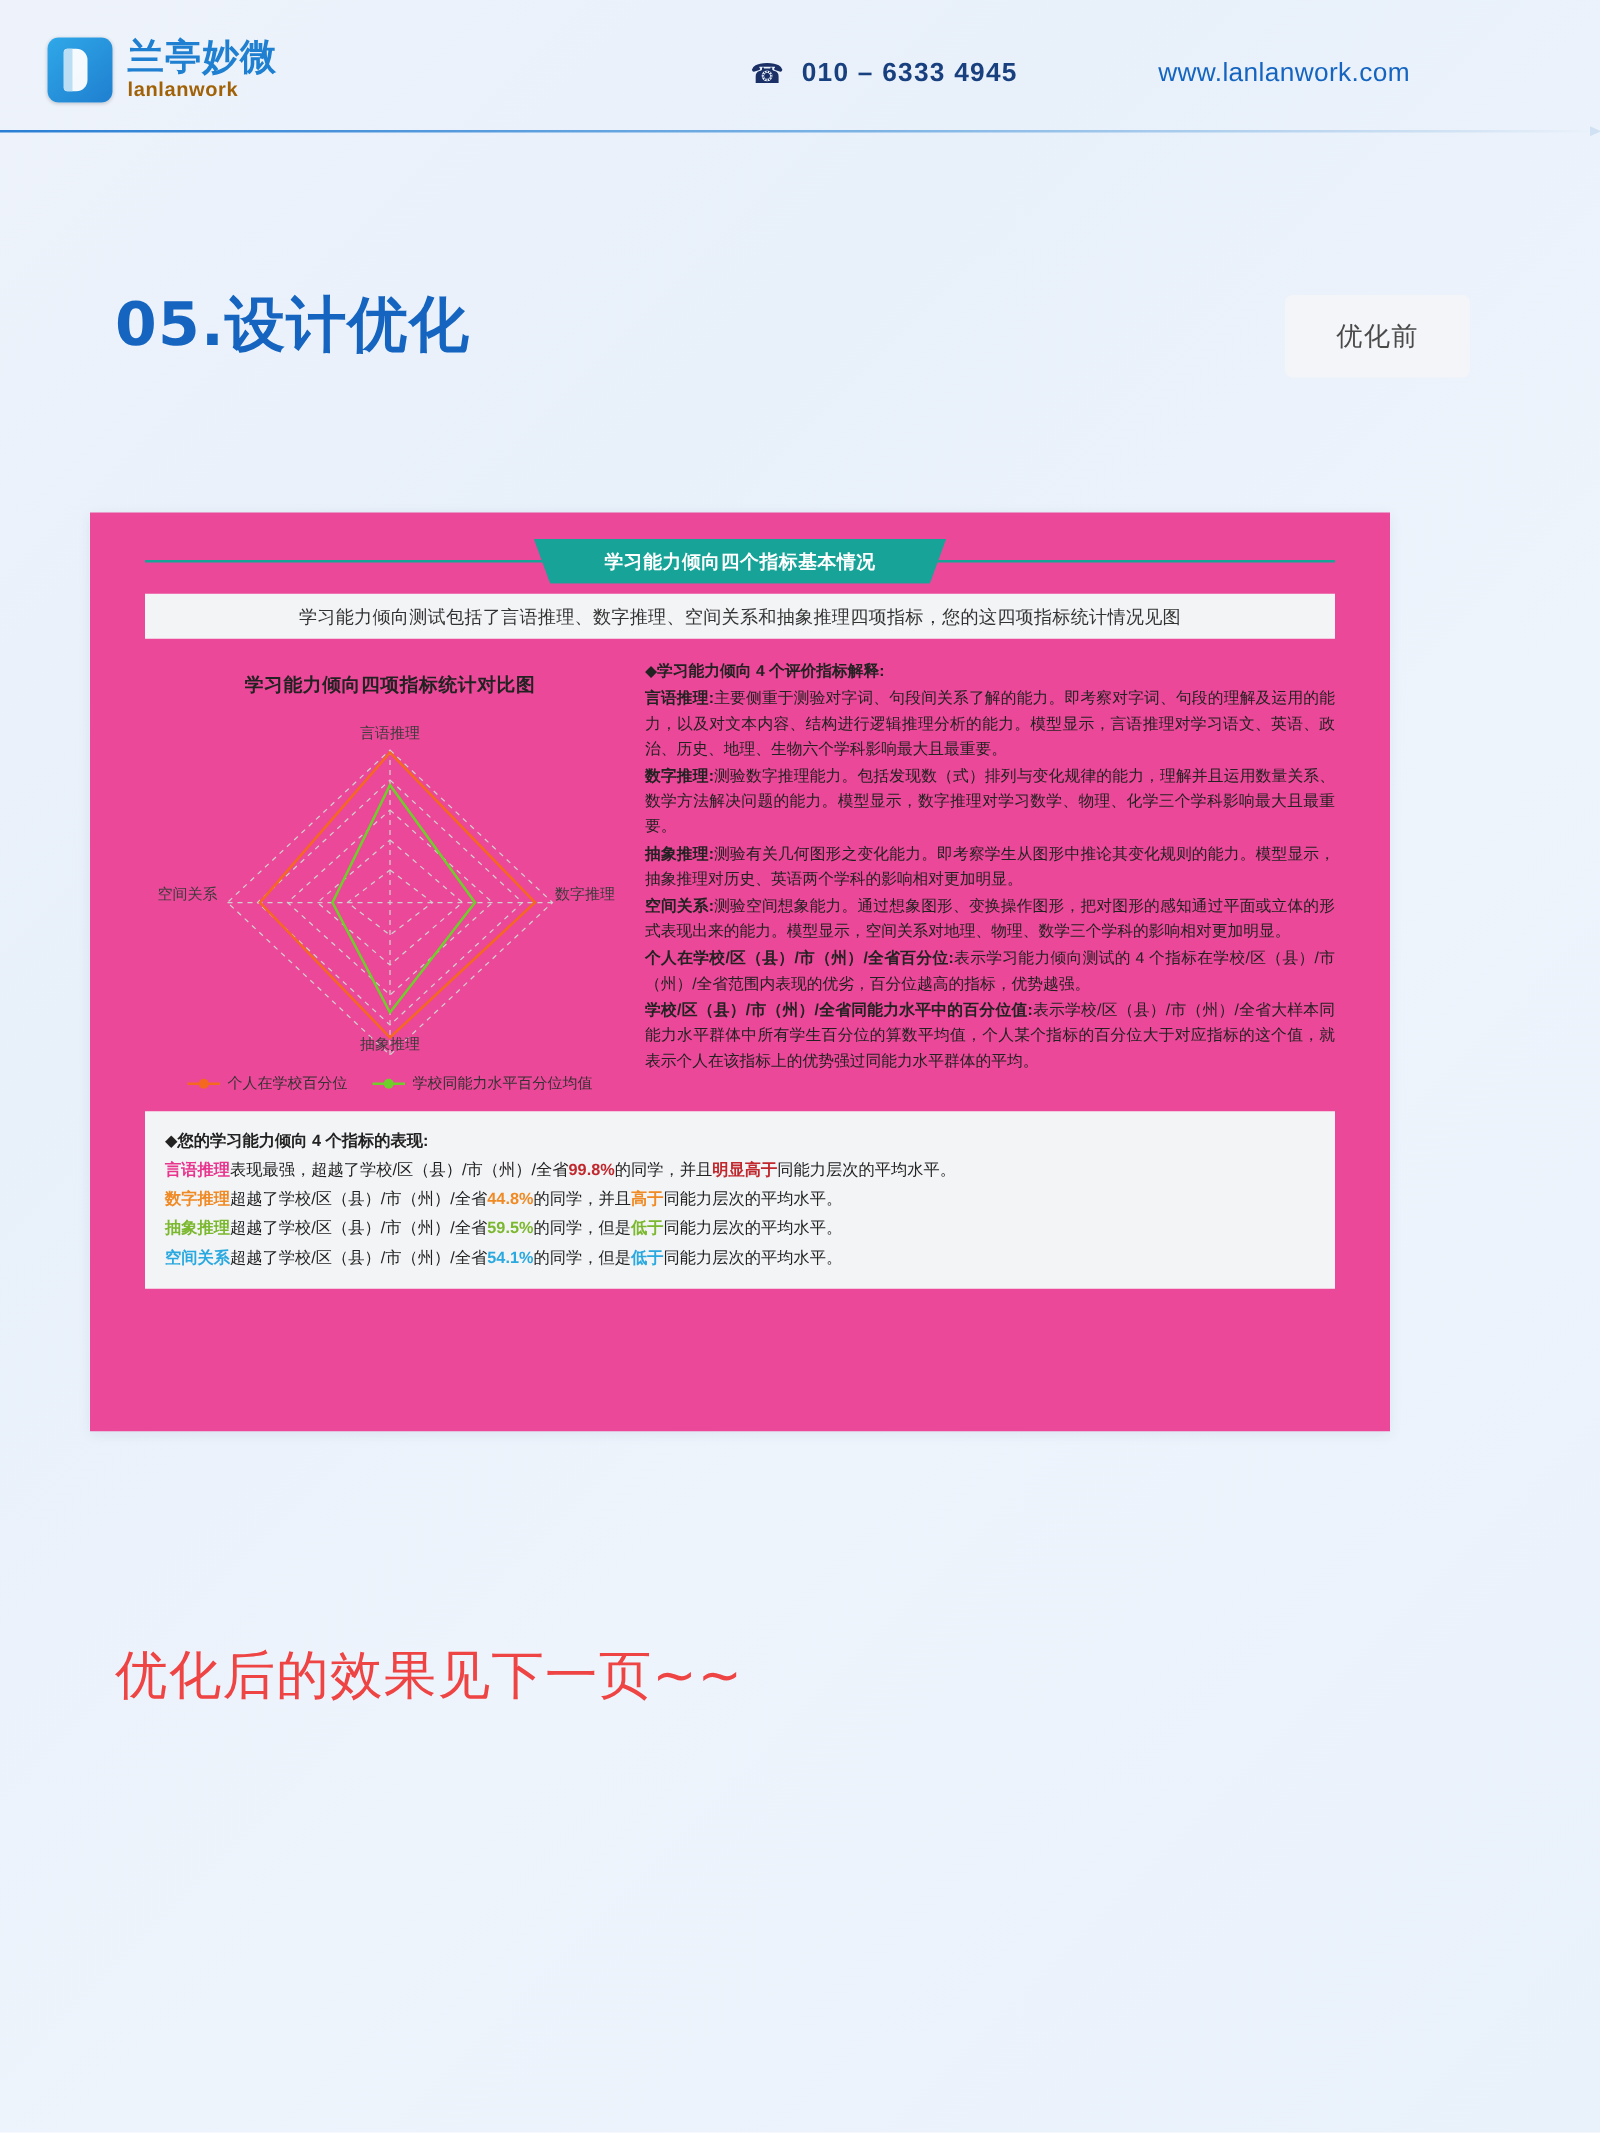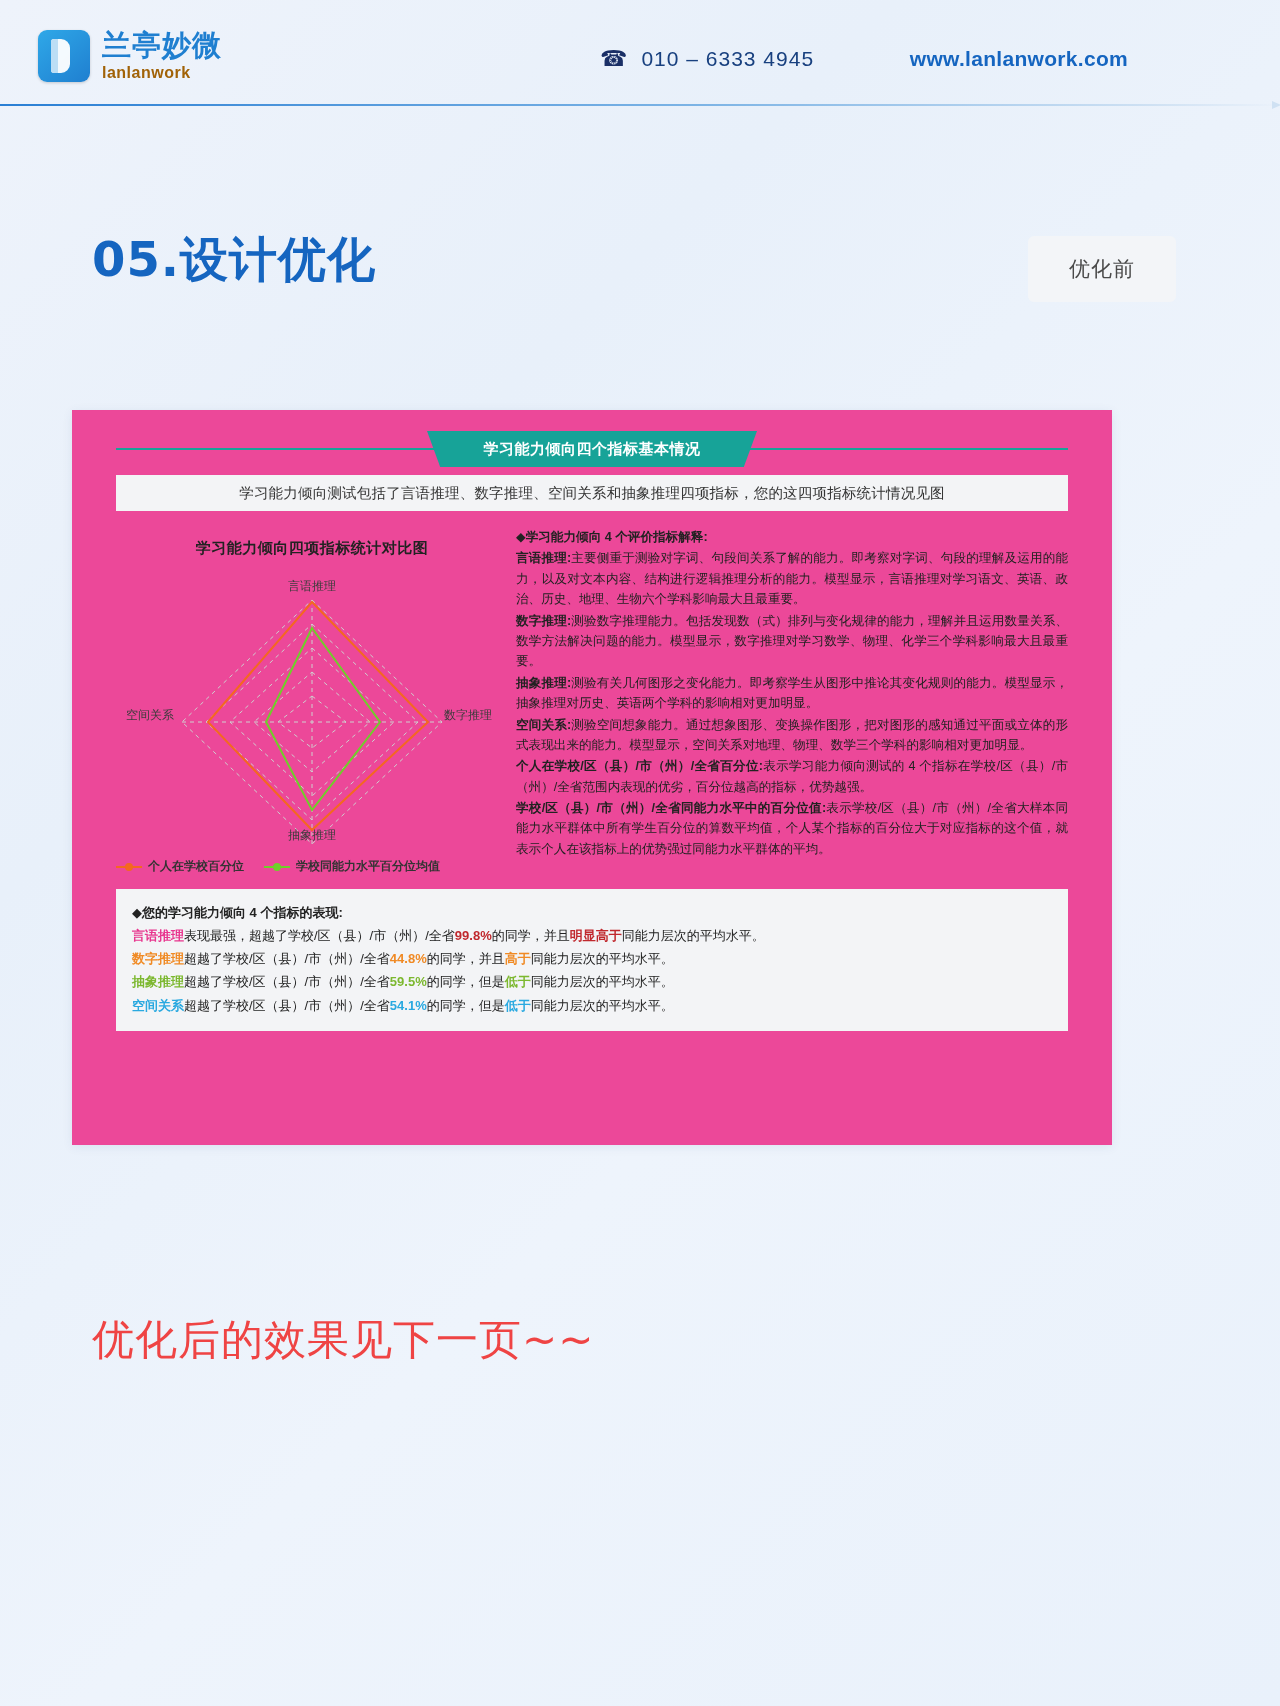--- a/index.html
+++ b/index.html
@@ -82,27 +82,28 @@
   }
   .phone-icon {
     font-size: 22px;
     color: #1a2f66;
     margin-right: 14px;
   }
   .phone-num {
     font-size: 21px;
     color: #18407f;
     letter-spacing: 1px;
+    font-weight: bold;
   }
   .site {
     position: absolute;
     right: 152px;
     top: 47px;
     font-size: 21px;
-    font-weight: bold;
+    font-weight: normal;
     color: #1565c0;
     letter-spacing: .3px;
   }
   .header-rule {
     position: absolute;
     left: 0;
     top: 104px;
     width: 1280px;
     height: 2px;
     background: linear-gradient(to right, #2a7fd4 0%, #7db4e5 55%, #cfe1f3 90%, rgba(255,255,255,0) 100%);
@@ -224,24 +225,23 @@
     color: #3c3c3c;
     white-space: nowrap;
   }
   .lbl-top   { left: 50%; transform: translateX(-50%); top: 16px; }
   .lbl-right { right: 16px; top: 145px; }
   .lbl-bottom{ left: 50%; transform: translateX(-50%); bottom: 18px; }
   .lbl-left  { left: 10px; top: 145px; }
 
   .legend {
     display: flex;
-    justify-content: flex-start;
+    justify-content: center;
     gap: 20px;
     margin-top: -4px;
-    font-weight: bold;
   }
   .lg-item {
     display: flex;
     align-items: center;
     font-size: 12px;
     color: #333;
   }
   .lg-line {
     width: 26px;
     height: 2px;

